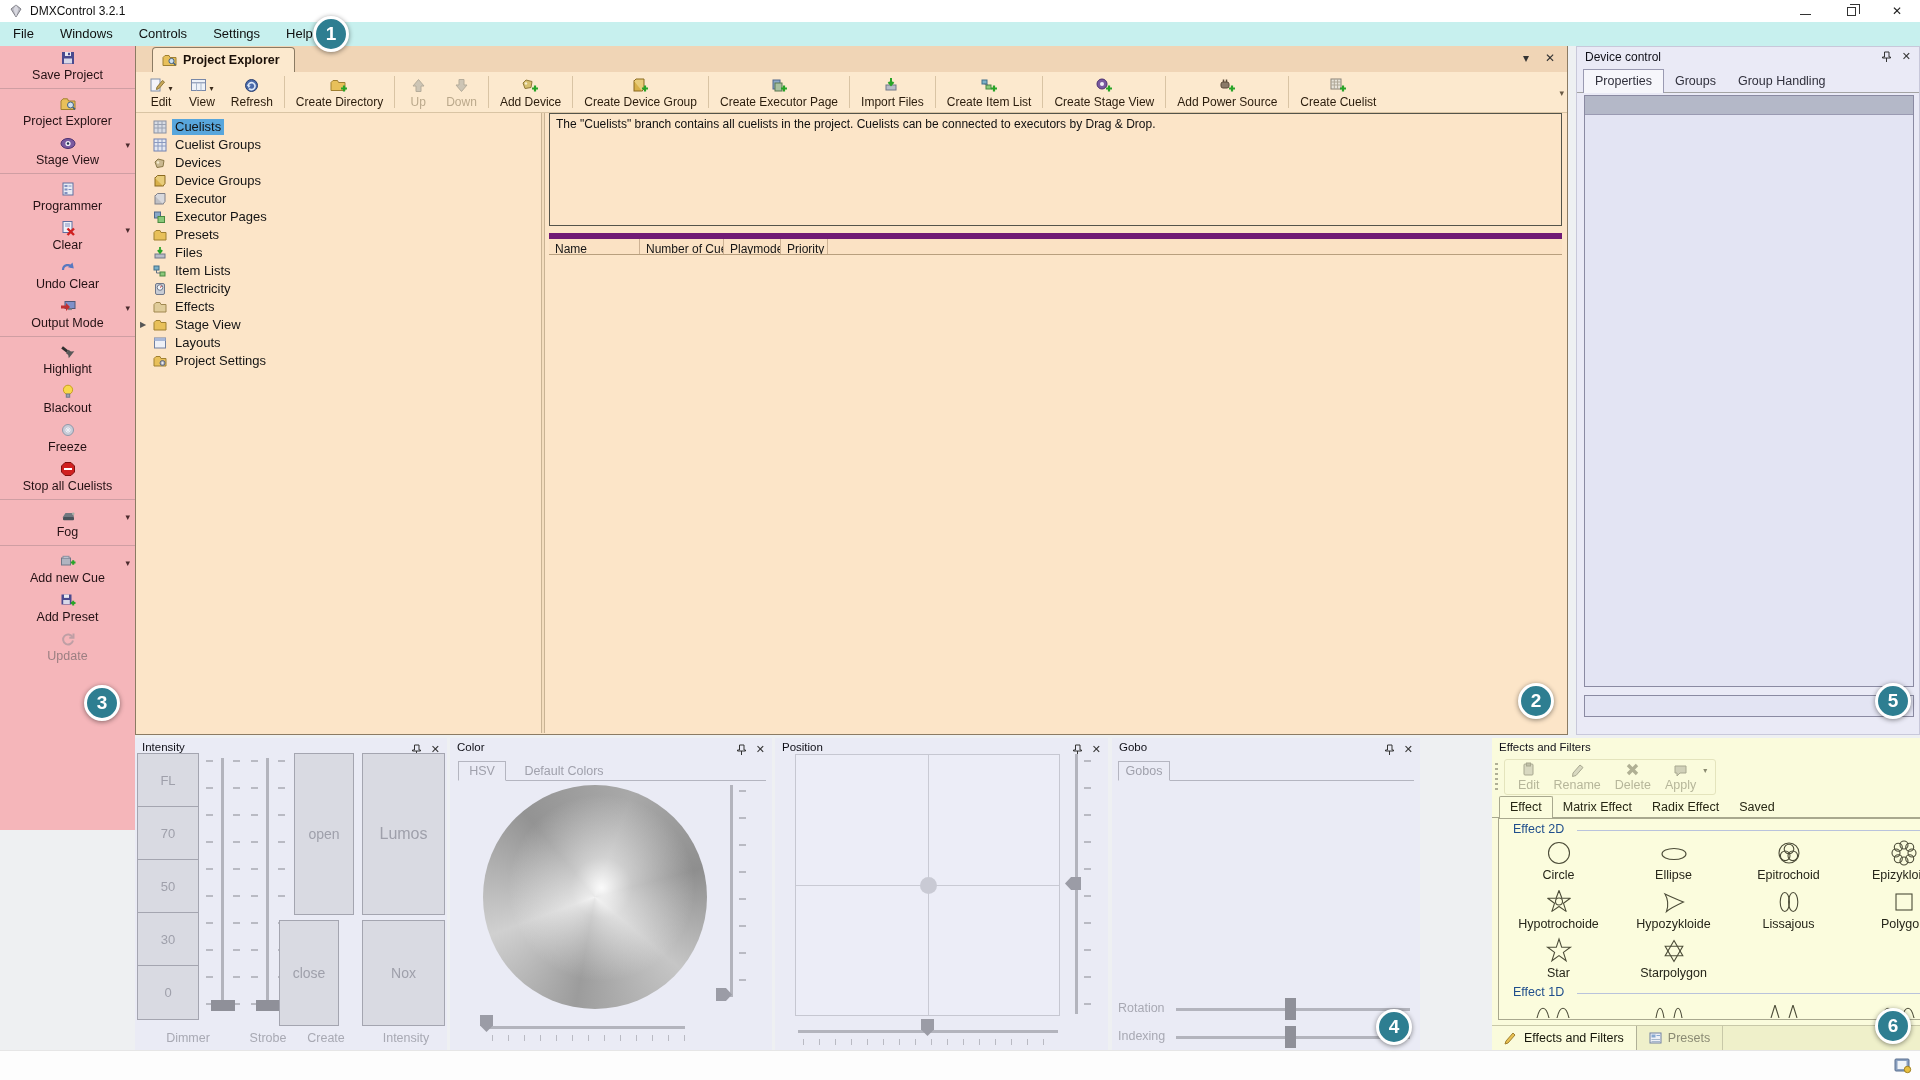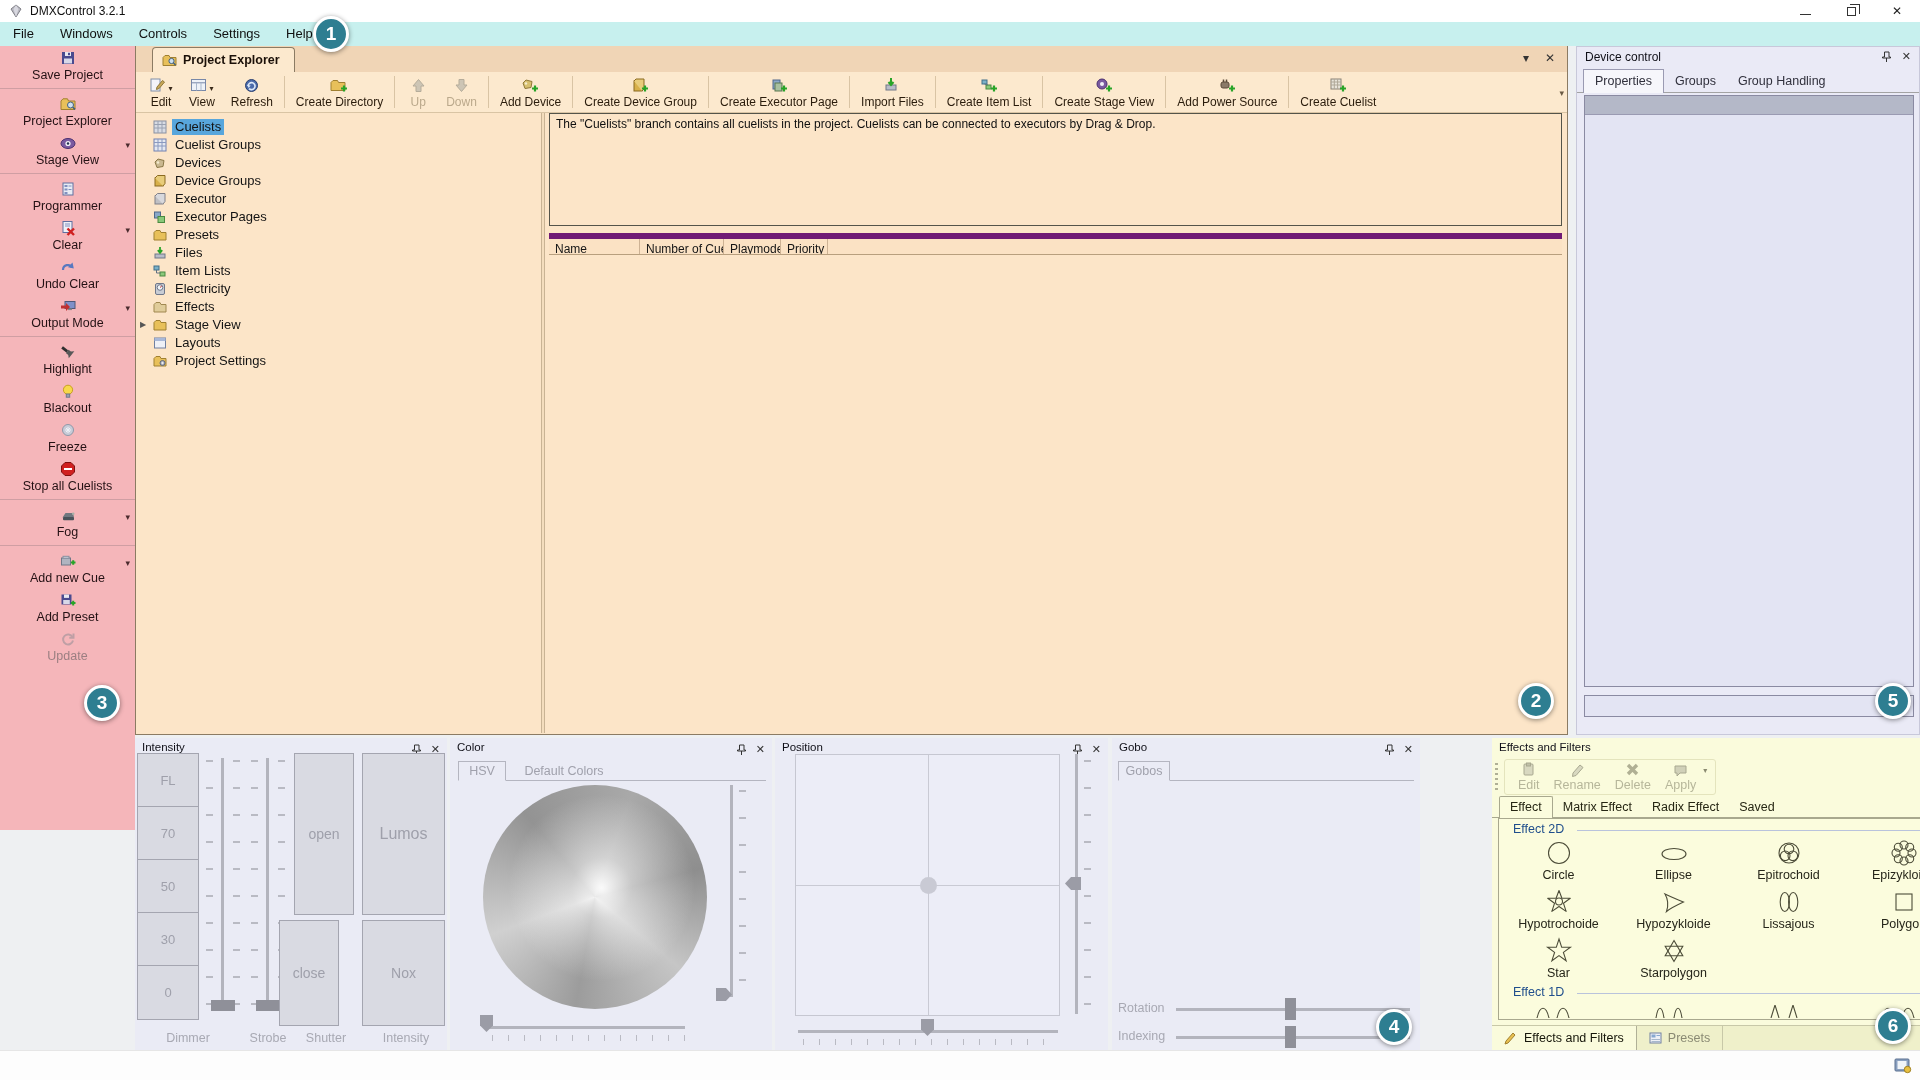--- a/index.html
+++ b/index.html
@@ -669,21 +669,21 @@
   <div class="vtrack" style="left:131px;top:20px;height:252px"></div>
   <div class="hslider-handle" style="left:121px;top:262px"></div>
 
   <div class="gbtn" style="left:159px;top:15px;width:60px;height:162px;font-size:14px">open</div>
   <div class="gbtn" style="left:144px;top:182px;width:60px;height:106px;font-size:14px">close</div>
   <div class="gbtn" style="left:227px;top:15px;width:83px;height:162px;font-size:16px">Lumos</div>
   <div class="gbtn" style="left:227px;top:182px;width:83px;height:106px;font-size:14px">Nox</div>
 
   <div class="plabel" style="left:13px;top:293px;width:80px">Dimmer</div>
   <div class="plabel" style="left:103px;top:293px;width:60px">Strobe</div>
-  <div class="plabel" style="left:161px;top:293px;width:60px">Shutter</div>
+  <div class="plabel" style="left:161px;top:293px;width:60px">Create</div>
   <div class="plabel" style="left:236px;top:293px;width:70px">Intensity</div>
 </div>
 
 <div class="panel" style="left:450px;width:322px">
   <div class="ptitle"><span>Color</span>
     <span class="ptools">
         <svg class="pinsvg" viewBox="0 0 11 12">
           <path d="M3.5 1 H8 V6 H9.5 V7 H1.5 V6 H3.5 Z" fill="none" stroke="#333"></path>
           <line x1="5.5" y1="7" x2="5.5" y2="11" stroke="#333"></line>
         </svg>

